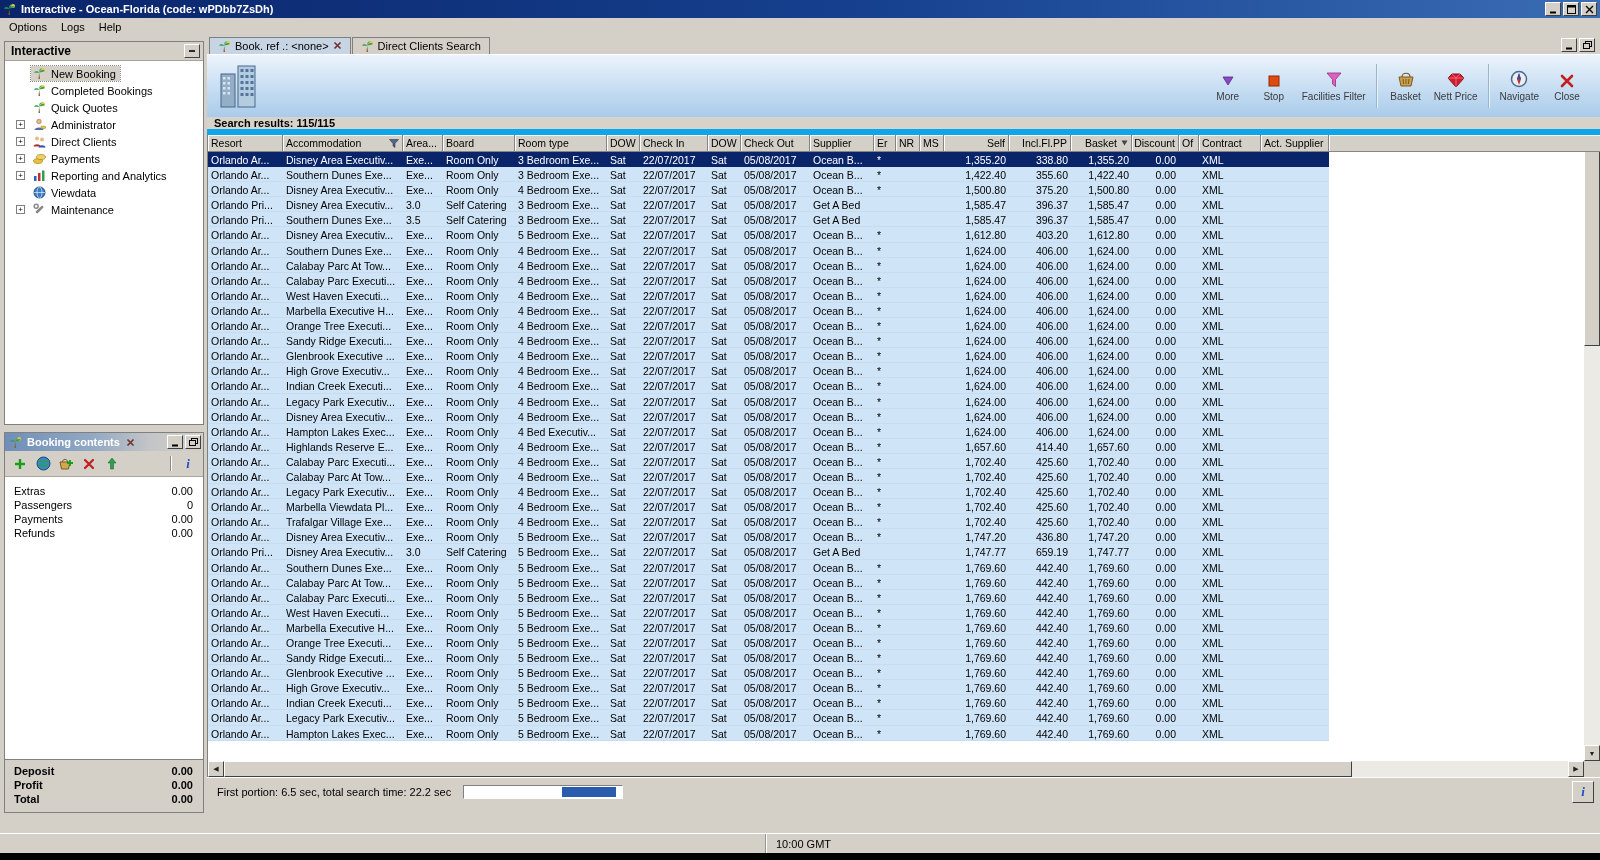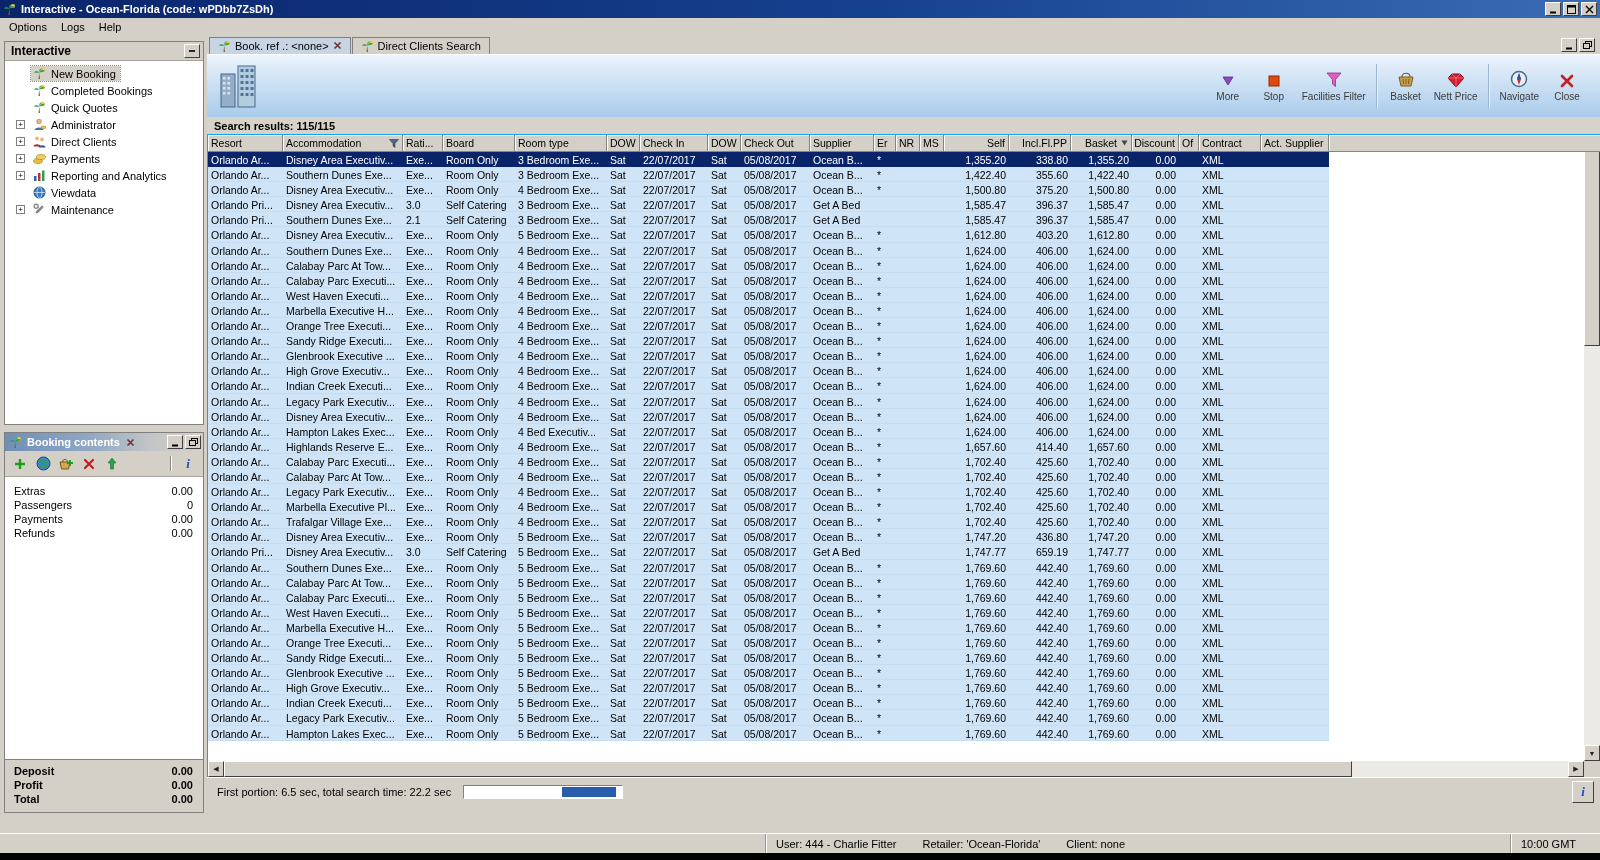--- a/index.html
+++ b/index.html
@@ -61,21 +61,21 @@
 .doc-header{height:63px;background:linear-gradient(180deg,#ecf4fc 0%,#cde1f4 45%,#a9cbea 100%);display:flex;align-items:center;padding:0 6px 0 12px;border-top:1px solid #fff}
 .dh-icon{width:40px;height:46px;margin-right:11px;flex:none}
 .dh-titles{color:#3b6ea5}
 .dh-title{font-size:17px;font-weight:bold}
 .dh-sub{font-size:14px;font-weight:bold;margin-top:1px}
 .dh-toolbar{margin-left:auto;display:flex;align-items:center;height:100%;padding-right:4px}
 .dh-btn{min-width:46px;padding:0 5px;height:54px;display:flex;flex-direction:column;align-items:center;justify-content:center;gap:3px;font-size:10px;color:#3a3a3a;white-space:nowrap}
 .dh-btn .icn{height:18px;display:flex;align-items:flex-end}
 .dh-sep{width:2px;height:44px;border-left:1px solid #9ab4cc;border-right:1px solid #e8f2fa;margin:0 5px}
 
-.results-bar{height:18px;background:#d7d3cb;border-bottom:1px solid #0ea5e9;display:flex;align-items:center;padding-left:7px;font-weight:bold}
+.results-bar{height:18px;background:#d7d3cb;border-bottom:6px solid #0ea5e9;display:flex;align-items:center;padding-left:7px;font-weight:bold}
 
 .table-area{flex:1;position:relative;background:#fff;border-left:1px solid #808080;overflow:hidden;min-height:0}
 .grid-header{height:17px;display:flex;position:relative;z-index:2}
 .gh-cell{background:#d4d0c8;border-right:1px solid #848484;border-bottom:1px solid #848484;box-shadow:inset 1px 1px 0 #fff;font-size:10.5px;display:flex;align-items:center;padding:0 3px;flex:none;overflow:hidden;white-space:nowrap;gap:2px}
 .gh-cell.right{justify-content:flex-end}
 .gh-cell .hicon{margin-left:auto;display:inline-flex}
 .gh-cell.right .hicon{margin-left:2px}
 .gh-fill{flex:1;background:#d4d0c8;border-bottom:1px solid #848484;box-shadow:inset 1px 1px 0 #fff}
 .grid-body{position:absolute;top:17px;left:0;right:16px;bottom:16px;background:#fff;overflow:hidden}
 .grid-row{display:flex;width:1121px;height:15.1px;background:#cfe4f7;border-bottom:1px solid #c6ddf1}
@@ -558,21 +558,21 @@
           </div>
           <div class="gh-cell" style="width: 120px;">
             <span>Accommodation</span>
             <span class="icon-wrap hicon">
               <svg width="10" height="9" viewBox="0 0 10 9">
                 <path d="M0.5 0.5 H9.5 L6 4.5 V8.5 L4 7 V4.5 Z" fill="#4a6a8a" stroke="#223" stroke-width="0.5"></path>
               </svg>
             </span>
           </div>
           <div class="gh-cell" style="width: 40px;">
-            <span>Rati...</span>
+            <span>Area...</span>
           </div>
           <div class="gh-cell" style="width: 72px;">
             <span>Board</span>
           </div>
           <div class="gh-cell" style="width: 92px;">
             <span>Room type</span>
           </div>
           <div class="gh-cell" style="width: 33px;">
             <span>DOW</span>
           </div>
@@ -710,21 +710,21 @@
             <div class="g-cell right" style="width: 62px;">396.37</div>
             <div class="g-cell right" style="width: 61px;">1,585.47</div>
             <div class="g-cell right" style="width: 47px;">0.00</div>
             <div class="g-cell" style="width: 20px;"></div>
             <div class="g-cell" style="width: 62px;">XML</div>
             <div class="g-cell" style="width: 68px;"></div>
           </div>
           <div class="grid-row">
             <div class="g-cell" style="width: 75px;">Orlando Pri...</div>
             <div class="g-cell" style="width: 120px;">Southern Dunes Exe...</div>
-            <div class="g-cell" style="width: 40px;">2.1</div>
+            <div class="g-cell" style="width: 40px;">3.5</div>
             <div class="g-cell" style="width: 72px;">Self Catering</div>
             <div class="g-cell" style="width: 92px;">3 Bedroom Exe...</div>
             <div class="g-cell" style="width: 33px;">Sat</div>
             <div class="g-cell" style="width: 68px;">22/07/2017</div>
             <div class="g-cell" style="width: 33px;">Sat</div>
             <div class="g-cell" style="width: 69px;">05/08/2017</div>
             <div class="g-cell" style="width: 64px;">Get A Bed</div>
             <div class="g-cell" style="width: 22px;"></div>
             <div class="g-cell" style="width: 24px;"></div>
             <div class="g-cell" style="width: 24px;"></div>
@@ -1127,21 +1127,21 @@
             <div class="g-cell right" style="width: 65px;">1,702.40</div>
             <div class="g-cell right" style="width: 62px;">425.60</div>
             <div class="g-cell right" style="width: 61px;">1,702.40</div>
             <div class="g-cell right" style="width: 47px;">0.00</div>
             <div class="g-cell" style="width: 20px;"></div>
             <div class="g-cell" style="width: 62px;">XML</div>
             <div class="g-cell" style="width: 68px;"></div>
           </div>
           <div class="grid-row">
             <div class="g-cell" style="width: 75px;">Orlando Ar...</div>
-            <div class="g-cell" style="width: 120px;">Marbella Executive Pl...</div>
+            <div class="g-cell" style="width: 120px;">Marbella Viewdata Pl...</div>
             <div class="g-cell" style="width: 40px;">Exe...</div>
             <div class="g-cell" style="width: 72px;">Room Only</div>
             <div class="g-cell" style="width: 92px;">4 Bedroom Exe...</div>
             <div class="g-cell" style="width: 33px;">Sat</div>
             <div class="g-cell" style="width: 68px;">22/07/2017</div>
             <div class="g-cell" style="width: 33px;">Sat</div>
             <div class="g-cell" style="width: 69px;">05/08/2017</div>
             <div class="g-cell" style="width: 64px;">Ocean B...</div>
             <div class="g-cell" style="width: 22px;">*</div>
             <div class="g-cell" style="width: 24px;"></div>
@@ -1506,22 +1506,17 @@
       <span class="info-btn">
           <span class="info-glyph">i</span>
         </span>
     </div>
 
   </div>
 </div>
 
 <div class="statusbar">
   <div class="sb-a"></div>
-  <div class="sb-b">
-    <span>User: 444 - Charlie Fitter</span>
-    <span>Retailer: 'Ocean-Florida'</span>
-    <span>Client: none</span>
-  </div>
   <div class="sb-c">
     <span>10:00 GMT</span>
   </div>
 </div>
 <div class="black-strip"></div>
 
 </body></html>

